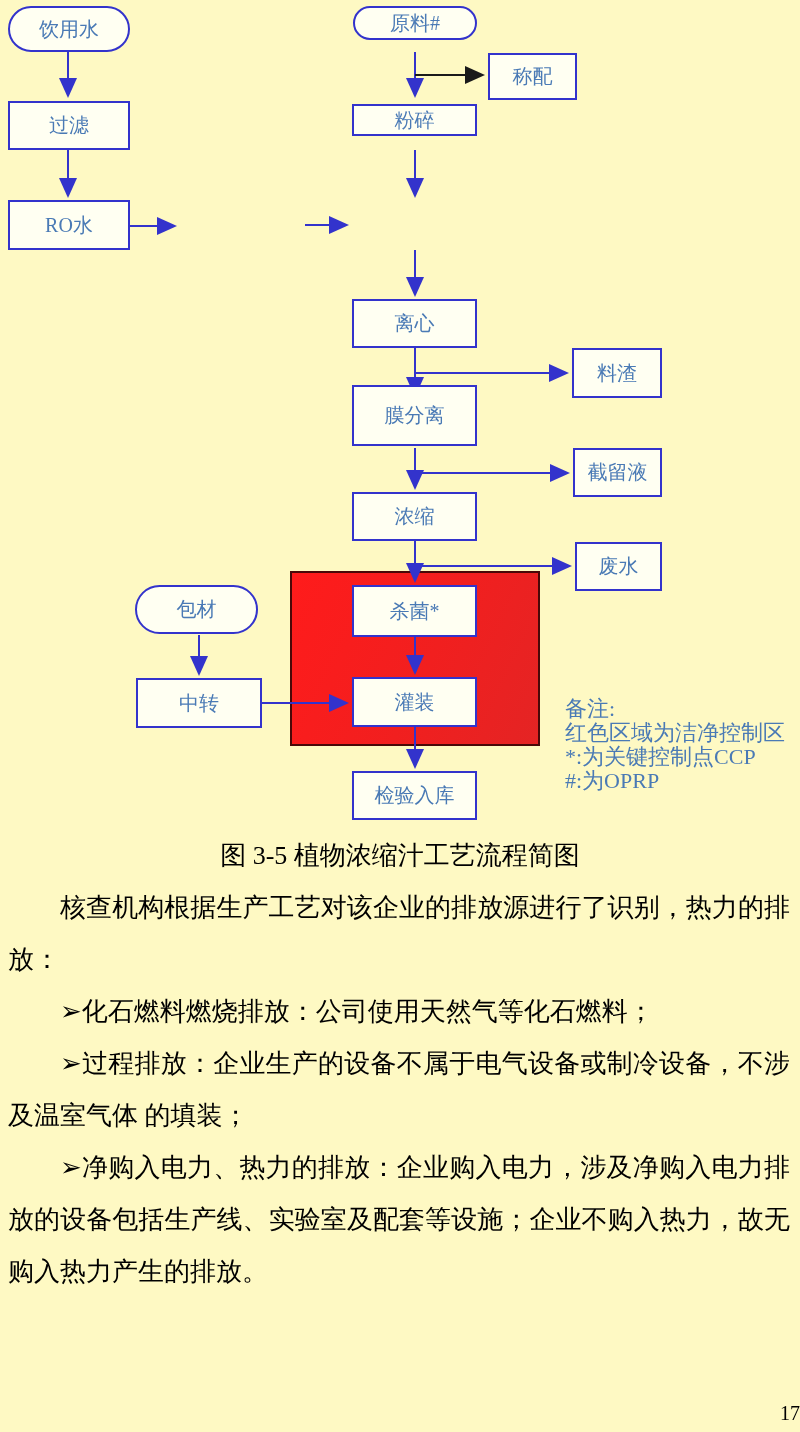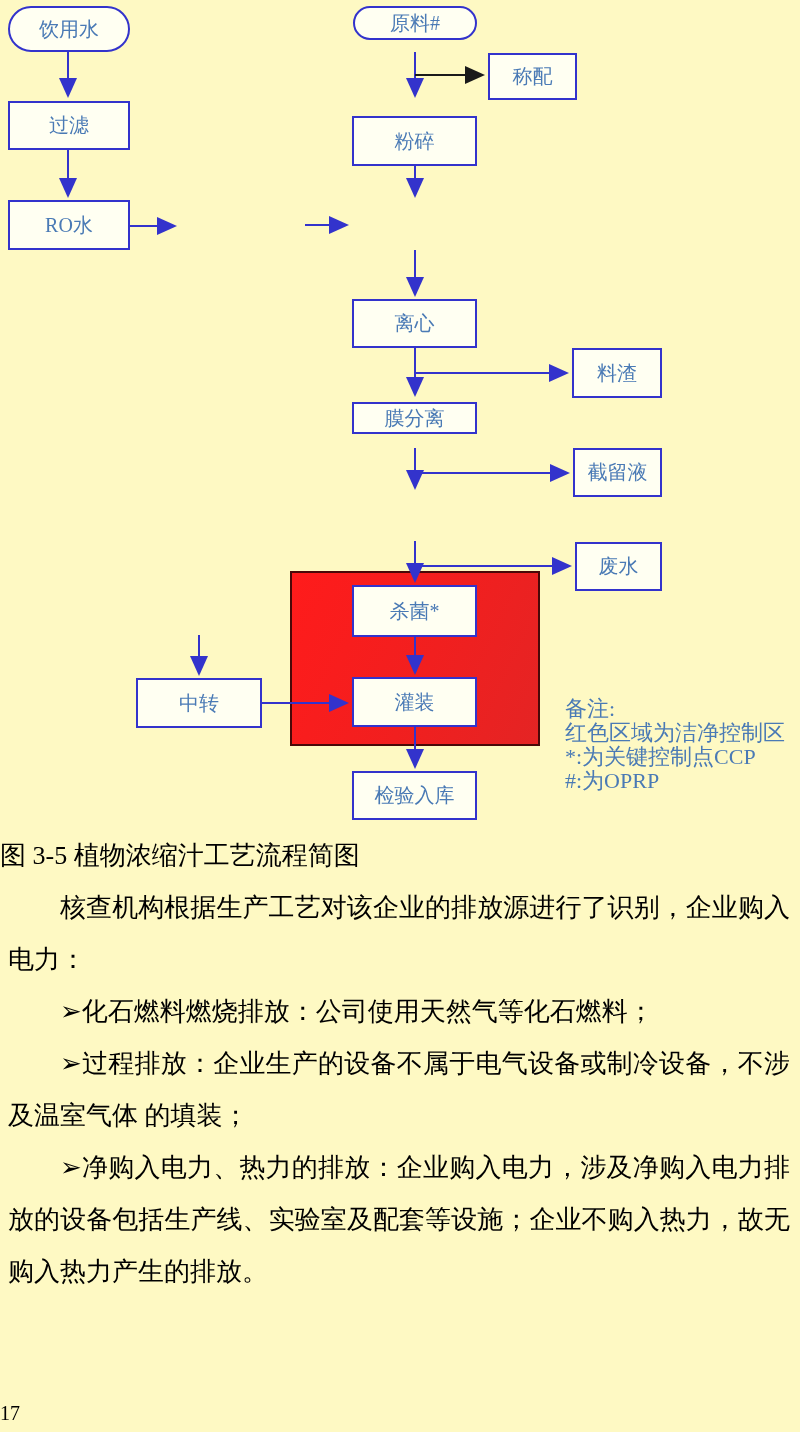--- a/index.html
+++ b/index.html
@@ -19,30 +19,30 @@
     border:2px solid #3333cc; background:#fffff2; color:#4a7ab5;
     display:flex; align-items:center; justify-content:center;
     font-size:20px; font-family:"Liberation Serif","DejaVu Serif",serif;
   }
   .oval{border-radius:26px;}
   .notes{
     position:absolute; left:565px; top:697px; z-index:3;
     color:#4a7ab5; font-size:22px; line-height:24px; white-space:nowrap;
   }
   .caption{
-    position:absolute; left:0; top:838px; width:100%; text-align:left;
+    position:absolute; left:0; top:838px; width:100%; text-align:center;
     font-size:26px; color:#000;font-family:Liberation Serif, serif;
   }
   .body-text{
     position:absolute; left:8px; right:10px; top:882px;
     font-size:26px; line-height:52px; color:#000; text-align:justify;
   }
   .body-text p{margin:0; text-indent:2em;}
   .page-number{
-    position:absolute; left:0; top:1402px; width:100%; text-align:left;
+    position:absolute; left:0; top:1402px; width:100%; text-align:right;
     font-size:20px; color:#000;
   }
 </style>
 </head>
 <body>
 
 <div class="page">
 
   <div class="flowchart">
 
@@ -76,45 +76,47 @@
         <line x1="199" y1="635" x2="199" y2="672" marker-end="url(#mb)"></line>
         <line x1="262" y1="703" x2="345" y2="703" marker-end="url(#mb)"></line>
       </g>
       <line x1="415" y1="75" x2="481" y2="75" stroke="#1a1a1a" stroke-width="2" marker-end="url(#mk)"></line>
     </svg>
 
     <div class="node oval" style="left:8px;top:6px;width:122px;height:46px">饮用水</div>
     <div class="node oval" style="left:353px;top:6px;width:124px;height:34px">原料#</div>
     <div class="node" style="left:488px;top:53px;width:89px;height:47px">称配</div>
     <div class="node" style="left:8px;top:101px;width:122px;height:49px">过滤</div>
-    <div class="node" style="left:352px;top:116px;width:125px;height:50px">粉碎</div>
+    <div class="node" style="left:352px;top:104px;width:125px;height:32px">粉碎</div>
     <div class="node" style="left:8px;top:200px;width:122px;height:50px">RO水</div>
     <div class="node" style="left:352px;top:299px;width:125px;height:49px">离心</div>
     <div class="node" style="left:572px;top:348px;width:90px;height:50px">料渣</div>
-    <div class="node" style="left:352px;top:402px;width:125px;height:32px">膜分离</div>
+    <div class="node" style="left:352px;top:385px;width:125px;height:61px">膜分离</div>
     <div class="node" style="left:573px;top:448px;width:89px;height:49px">截留液</div>
+    <div class="node" style="left:352px;top:492px;width:125px;height:49px">浓缩</div>
     <div class="node" style="left:575px;top:542px;width:87px;height:49px">废水</div>
     <div class="node" style="left:352px;top:585px;width:125px;height:52px">杀菌*</div>
+    <div class="node oval" style="left:135px;top:585px;width:123px;height:49px">包材</div>
     <div class="node" style="left:136px;top:678px;width:126px;height:50px">中转</div>
     <div class="node" style="left:352px;top:677px;width:125px;height:50px">灌装</div>
     <div class="node" style="left:352px;top:771px;width:125px;height:49px">检验入库</div>
 
     <div class="notes">
       <div>备注:</div>
       <div>红色区域为洁净控制区</div>
       <div>*:为关键控制点CCP</div>
       <div>#:为OPRP</div>
     </div>
 
   </div>
 
   <div class="caption">图 3-5  植物浓缩汁工艺流程简图</div>
 
   <div class="body-text">
-    <p>核查机构根据生产工艺对该企业的排放源进行了识别，企业购入电力：</p>
+    <p>核查机构根据生产工艺对该企业的排放源进行了识别，热力的排放：</p>
     <p>➢化石燃料燃烧排放：公司使用天然气等化石燃料；</p>
     <p>➢过程排放：企业生产的设备不属于电气设备或制冷设备，不涉及温室气体 的填装；</p>
     <p>➢净购入电力、热力的排放：企业购入电力，涉及净购入电力排放的设备包括生产线、实验室及配套等设施；企业不购入热力，故无购入热力产生的排放。</p>
   </div>
 
   <div class="page-number">17</div>
 
 </div>
 
 </body></html>

